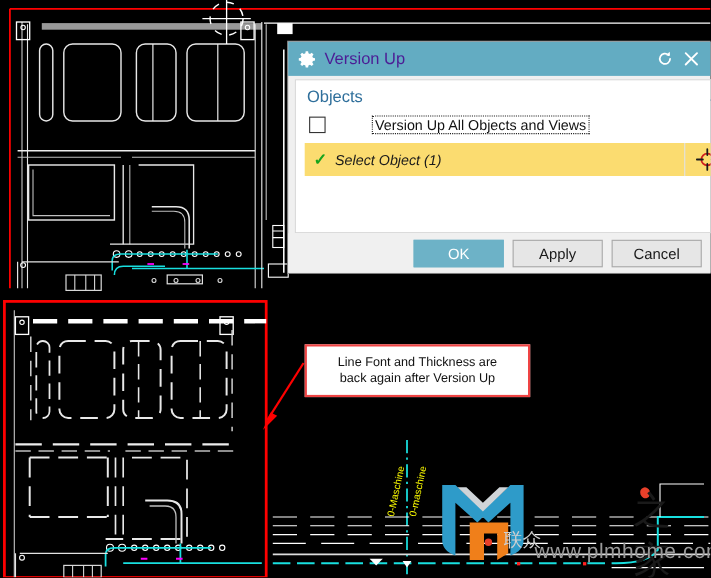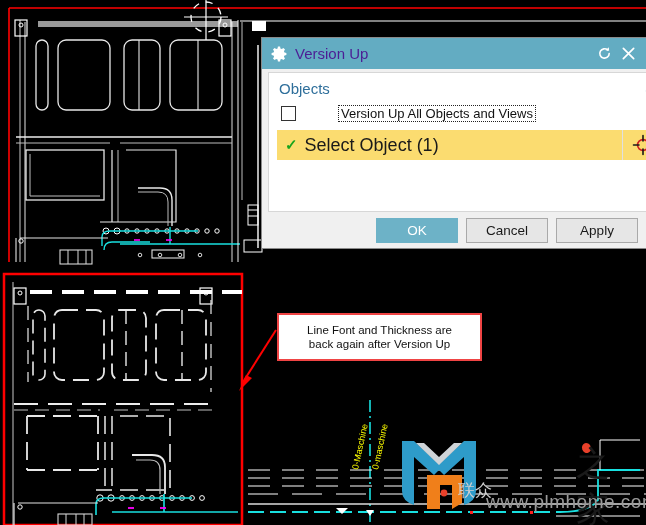--- a/index.html
+++ b/index.html
@@ -49,21 +49,21 @@
   .chev{color:#2f6f9b;font-size:13px;font-weight:bold;}
   .chk-row{display:flex;align-items:center;padding:6px 10px 4px 12px;gap:37px;}
   .chk-box{width:13px;height:13px;border:1.4px solid #333;background:#fff;
            flex:0 0 auto;margin-right:5px;}
   .chk-label{font-size:13px;color:#111;border:1px dotted #222;padding:0 2px;
              font-family:"Liberation Sans",sans-serif;}
   .sel-row{margin:4px 8px 0 8px;height:30px;display:flex;align-items:stretch;}
   .sel-main{flex:1 1 auto;background:#fbdc70;display:flex;align-items:center;
             padding-left:8px;}
   .sel-check{color:#17a41c;font-size:15px;font-weight:bold;margin-right:7px;}
-  .sel-text{font-size:18px;color:#1a1a1a;font-family:"Liberation Sans",sans-serif;}
+  .sel-text{font-size:13px;color:#1a1a1a;font-family:"Liberation Sans",sans-serif;font-style:italic;}
   .sel-icon{width:40px;background:#fbdc70;border-left:1px solid #e0e0e0;
             display:flex;align-items:center;justify-content:center;}
   .dlg-footer{position:absolute;left:0;bottom:0;width:384px;height:36px;
               background:#f0f0f0;display:flex;align-items:center;
               justify-content:flex-end;padding-right:8px;box-sizing:border-box;gap:8px;}
   .btn{height:25px;width:82px;font-size:13.5px;border:1px solid #a9a9a9;
        background:#e6e6e6;color:#1a1a1a;cursor:pointer;
        font-family:"Liberation Sans",sans-serif;display:flex;
        align-items:center;justify-content:center;box-sizing:border-box;}
   .btn.primary{background:#6db2c7;color:#ffffff;border:1px solid #6db2c7;}
@@ -318,16 +318,16 @@
           <circle cx="11" cy="11" r="5.4" fill="none" stroke="#d02020" stroke-width="1.6"></circle>
           <path d="M11 1.5 L11 7 M11 15 L11 20.5 M1.5 11 L7 11 M15 11 L20.5 11" stroke="#1a1a1a" stroke-width="1.6" stroke-linecap="round"></path>
         </svg>
       </div>
     </div>
 
   </div>
 
   <div class="dlg-footer">
     <div class="btn primary">OK</div>
+    <div class="btn">Apply</div>
     <div class="btn">Cancel</div>
-    <div class="btn">Apply</div>
   </div>
 </div>
 
 </body></html>

